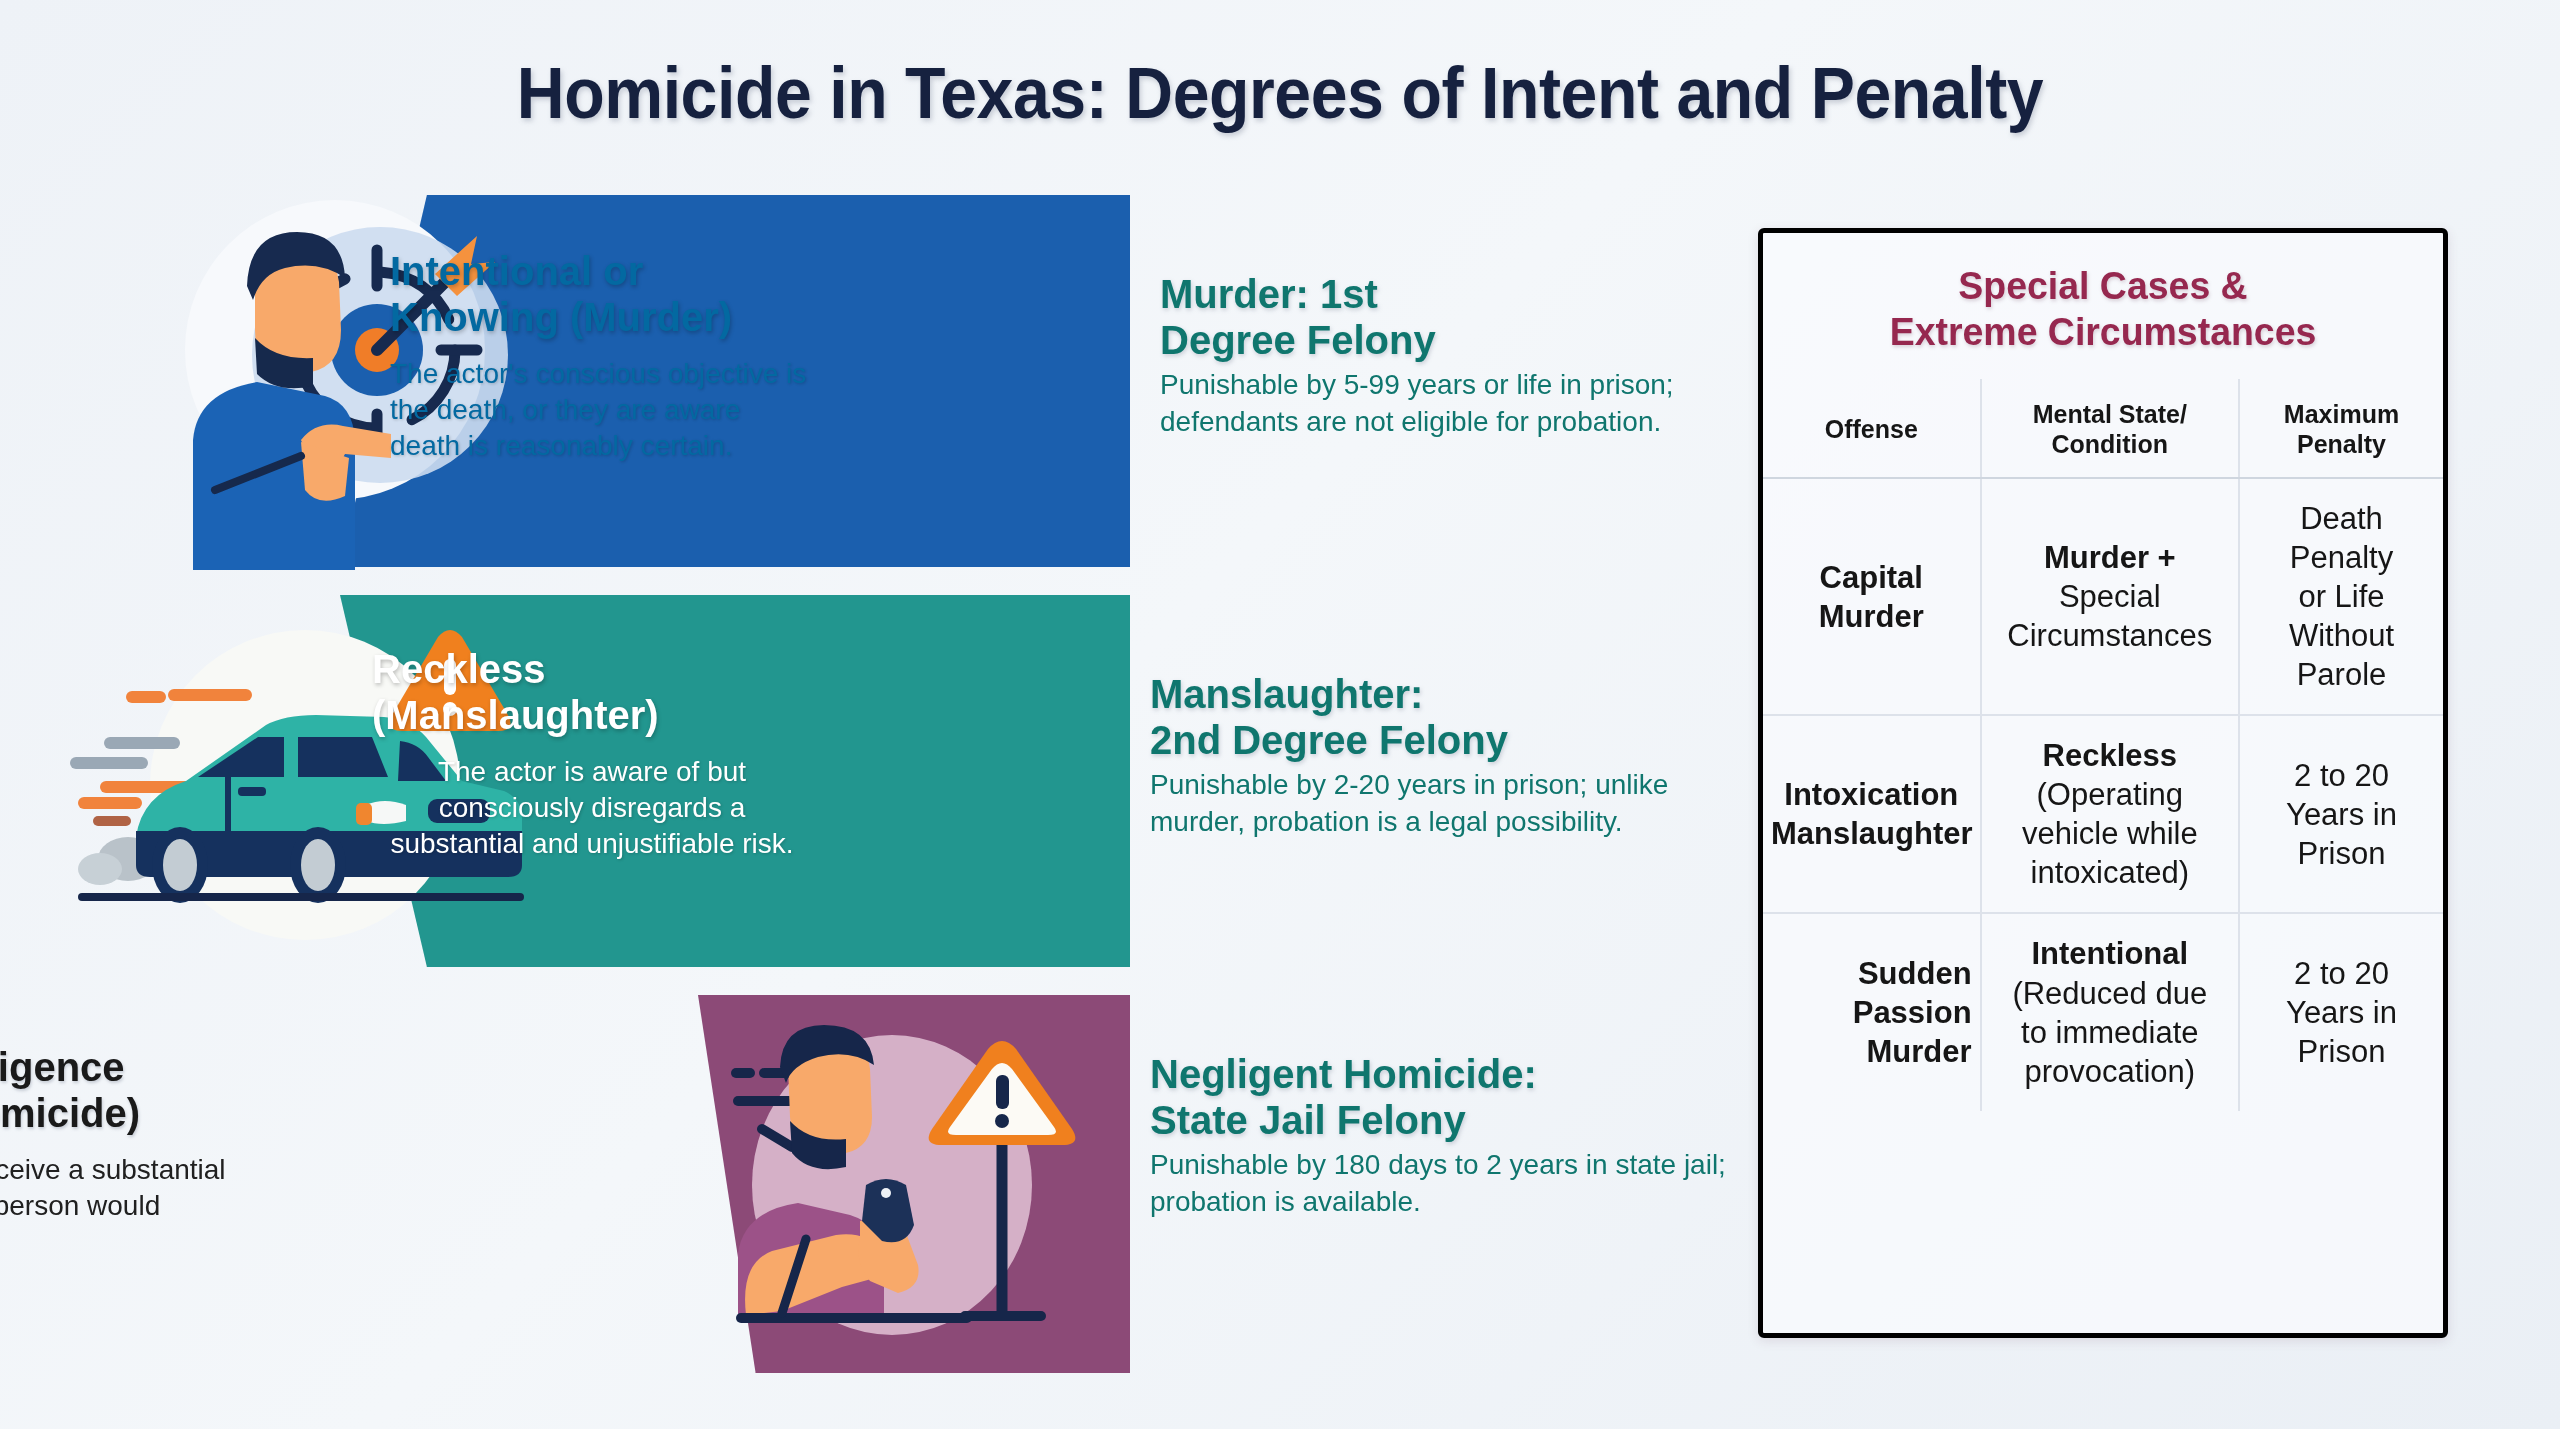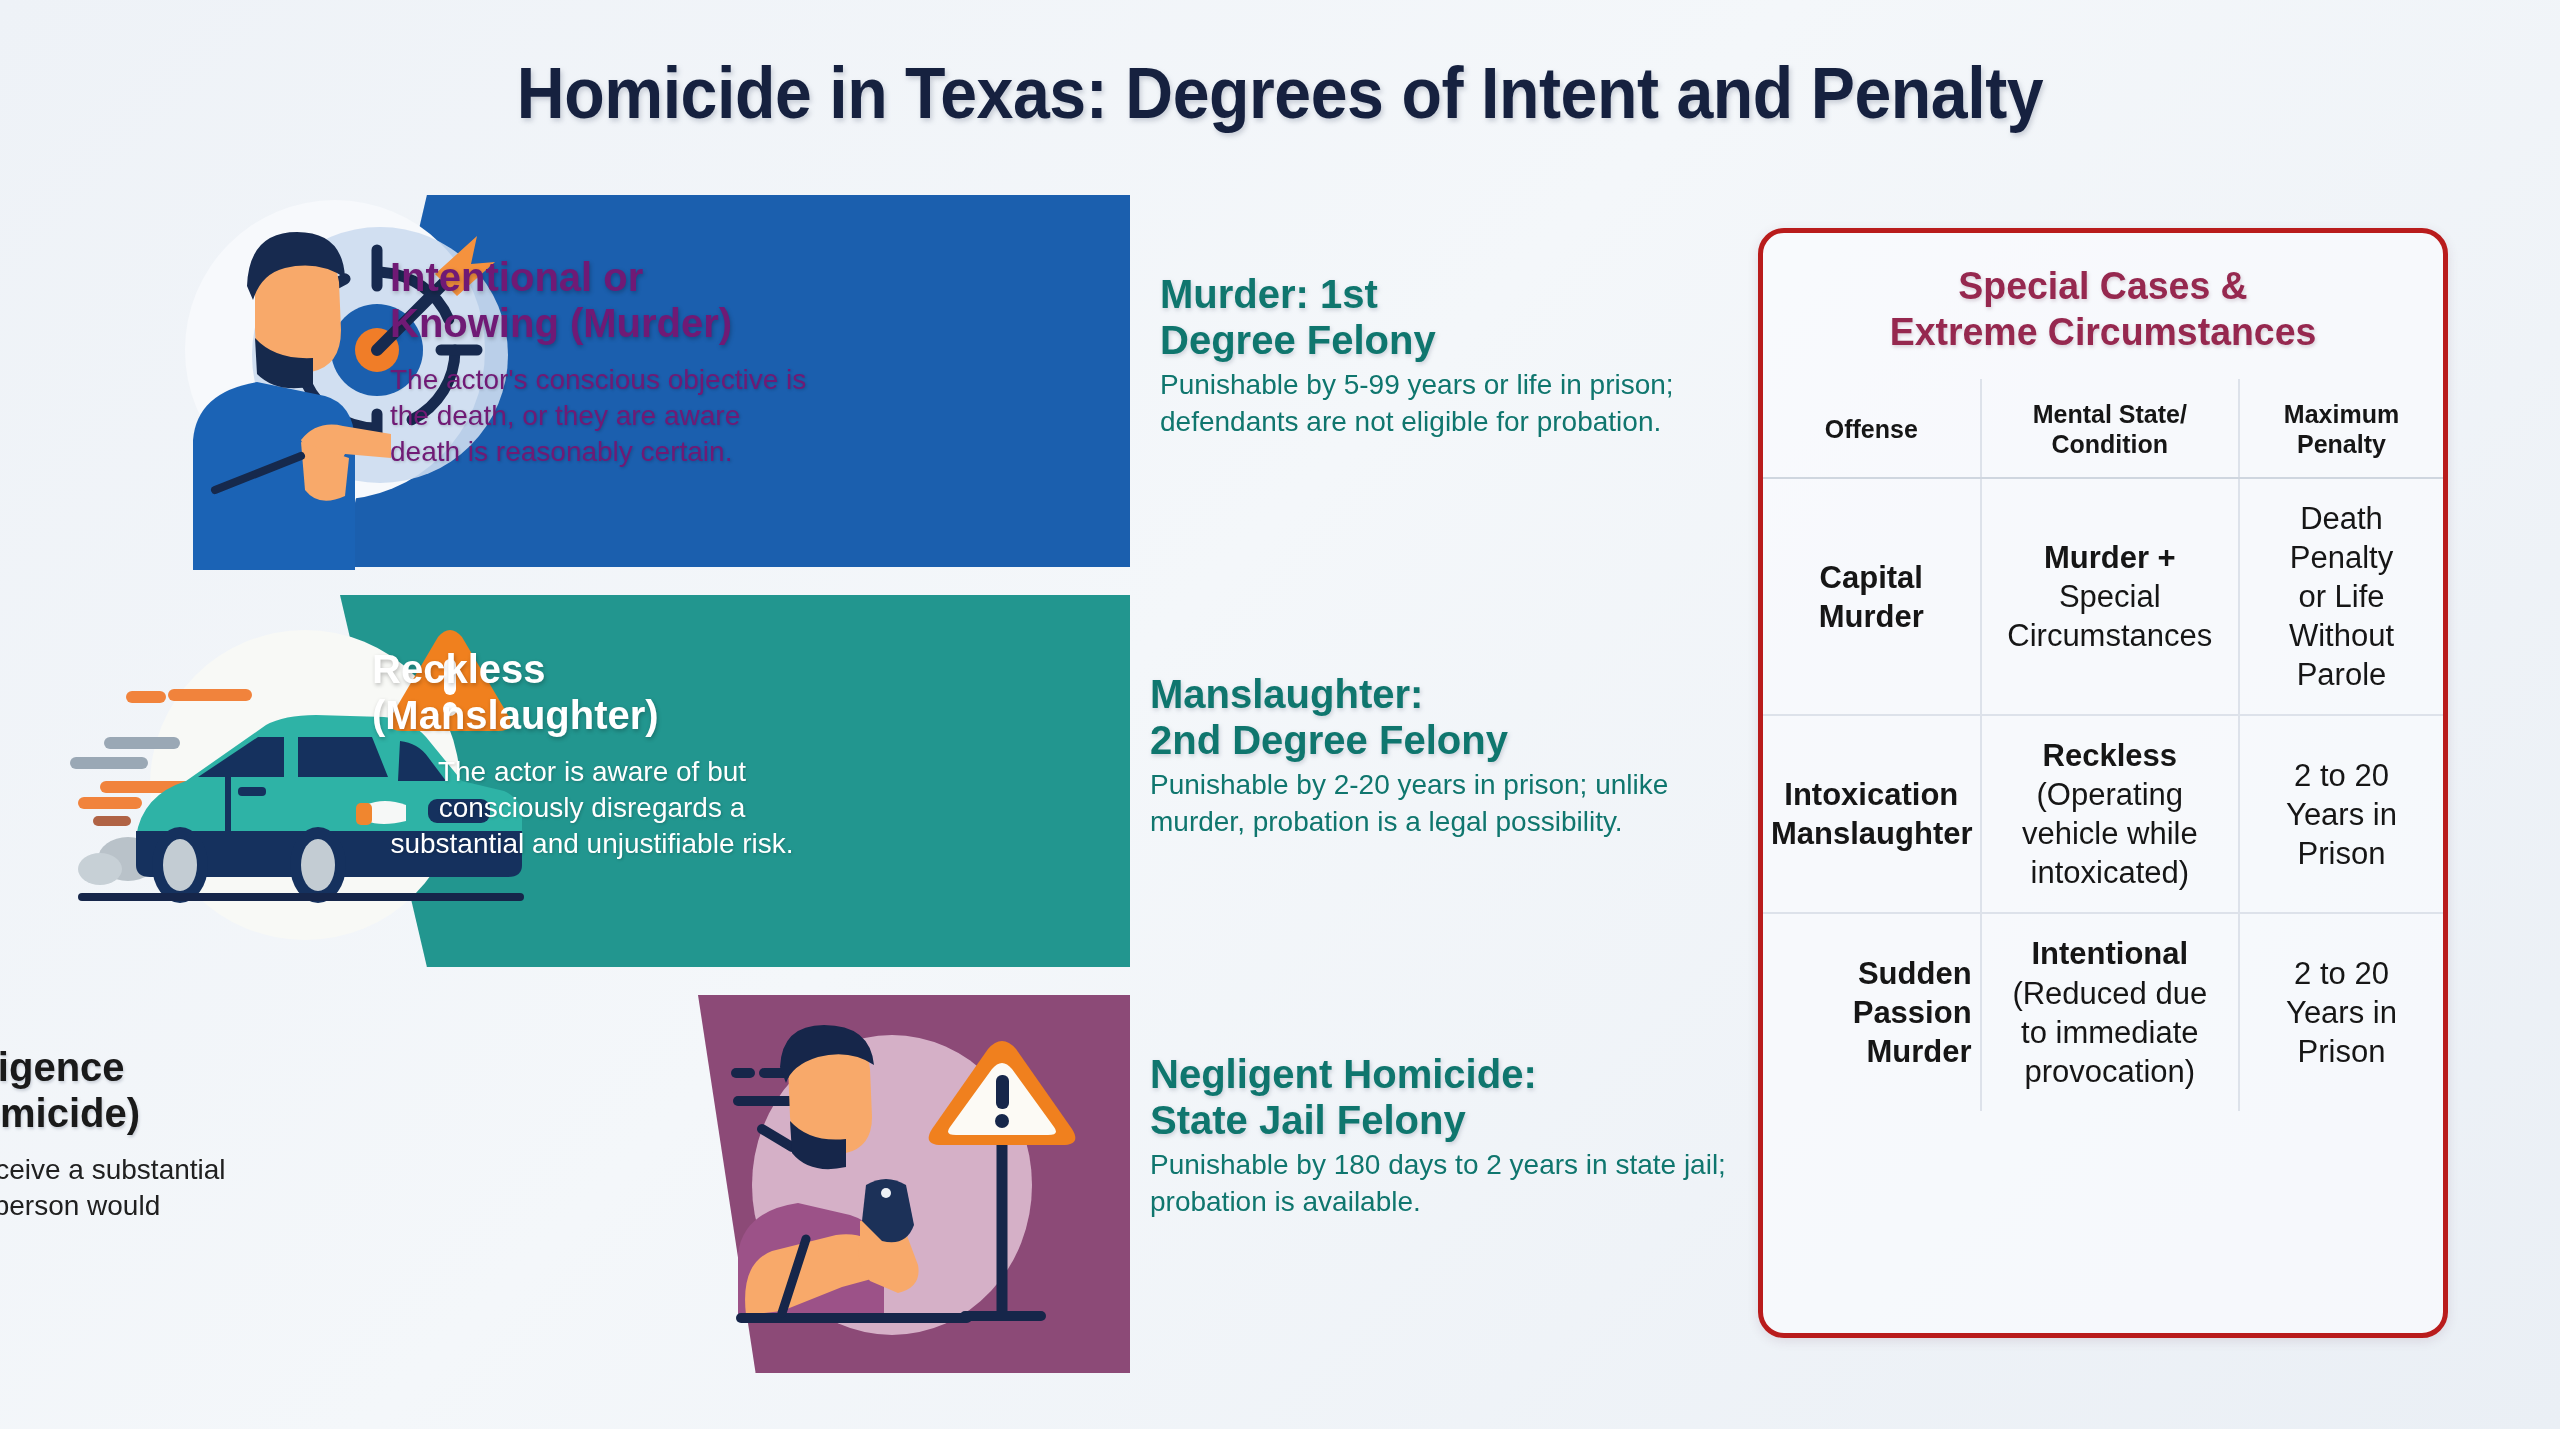--- a/index.html
+++ b/index.html
@@ -46,21 +46,21 @@
   .band-text { position:absolute; }
   .band-title {
     font-size:40px; font-weight:bold; line-height:1.14;
     text-shadow:1px 2px 4px rgba(0,0,0,.25);
   }
   .band-body {
     font-size:28px; line-height:1.28; margin-top:16px;
     text-shadow:1px 1px 3px rgba(0,0,0,.2);
   }
 
-  #blue-text  { left:390px; top:60px;  width:420px; color:#701a75; text-align:left; }
+  #blue-text  { left:390px; top:54px;  width:420px; color:#0369a1; text-align:left; }
   #teal-text  { left:372px; top:452px; width:440px; color:#ffffff; text-align:center; }
   #teal-text .band-title { text-align:left; }
   #purple-text{ left:-260px; top:850px; width:520px; color:#1a1a1a; text-align:left; }
   #purple-text .band-title { text-shadow:1px 2px 3px rgba(120,130,150,.35); }
   #purple-text .band-body  { text-shadow:none; color:#202020; }
 
   
   .penalty { position:absolute; width:560px; color:#0f766e; }
   .penalty h3 {
     font-size:40px; font-weight:bold; line-height:1.14;
@@ -68,21 +68,21 @@
   }
   .penalty p { font-size:28px; line-height:1.3; margin-top:4px; }
 
   #penalty-0 { left:1160px; top:272px; }
   #penalty-1 { left:1150px; top:672px; width:580px; }
   #penalty-2 { left:1150px; top:1052px; width:580px; }
 
   
   #special-card {
     position:absolute; left:1758px; top:228px; width:690px; height:1110px;
-    border:5px solid #b91c1c; border-radius:26px;
+    border:5px solid #000000; border-radius:6px;
     background:rgba(250,251,253,.72);
     box-shadow:0 3px 12px rgba(90,40,70,.12);
   }
   #special-title {
     margin-top:30px; text-align:center; color:#96284f;
     font-size:39px; font-weight:bold; line-height:1.18;
     transform:scaleX(0.96);
     text-shadow:1px 2px 4px rgba(140,110,130,.3);
   }
   #special-table { width:100%; margin-top:24px; border-collapse:collapse; table-layout:fixed; }

